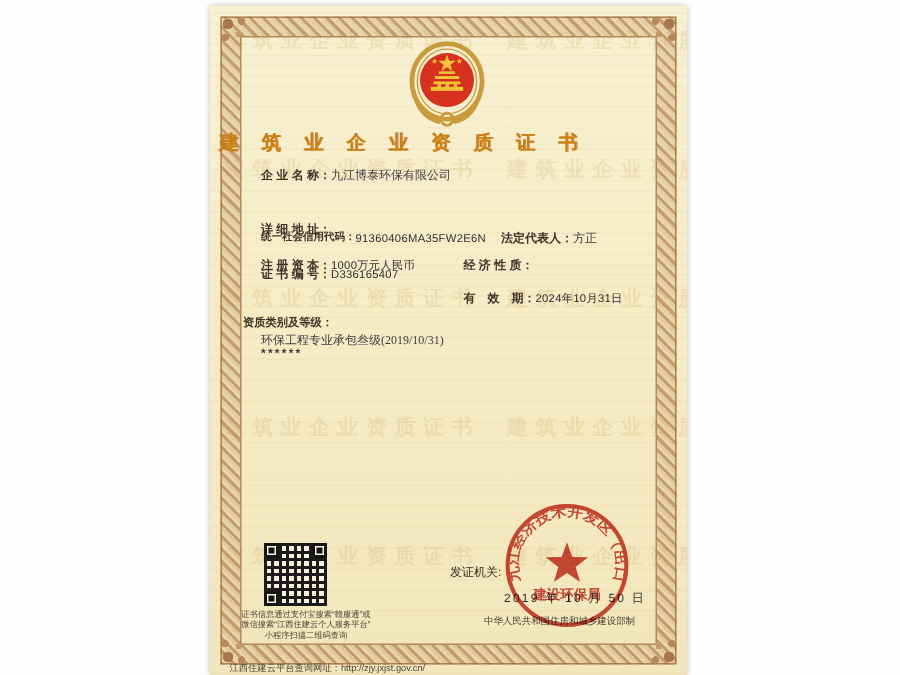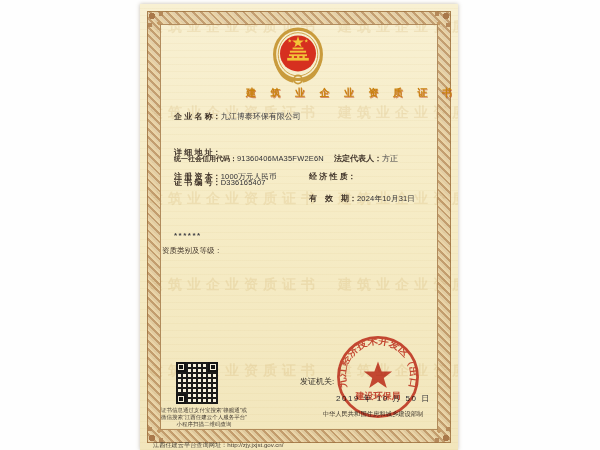--- a/index.html
+++ b/index.html
@@ -19,32 +19,32 @@
         outline:1px solid rgba(160,115,65,.85);outline-offset:-1px;}
   .lace::after{content:"";position:absolute;inset:0;border:1px solid rgba(160,115,65,.8);}
   .corner{position:absolute;width:24px;height:24px;
         background:radial-gradient(circle 3.5px at 8px 8px,#a9784a 97%,transparent),
                    radial-gradient(circle 2.5px at 17px 6px,#b5895a 97%,transparent),
                    radial-gradient(circle 2.5px at 6px 17px,#b5895a 97%,transparent),
                    radial-gradient(circle 2px at 15px 15px,#c49a66 97%,transparent);}
   .corner.tl{left:4px;top:4px;} .corner.tr{right:4px;top:4px;transform:scaleX(-1);}
   .corner.bl{left:4px;bottom:4px;transform:scaleY(-1);} .corner.br{right:4px;bottom:4px;transform:scale(-1,-1);}
   .emblem{position:absolute;left:131px;top:22px;width:54px;height:62px;}
-  .title{position:absolute;top:82px;left:0;width:100%;text-align:right;
-         font-size:10px;font-weight:bold;letter-spacing:6px;padding-left:6px;box-sizing:border-box;
+  .title{position:absolute;top:82px;left:0;width:100%;text-align:left;
+         font-size:13px;font-weight:bold;letter-spacing:6px;padding-left:6px;box-sizing:border-box;
          color:#c9820e;text-shadow:.6px .6px 0 rgba(190,60,30,.55);
          font-family:"Liberation Serif",serif;}
   .row{position:absolute;display:flex;align-items:center;margin-left:12px;}
   .lbl{font-weight:bold;color:#40342a;font-size:8px;white-space:nowrap;line-height:10px;}
   .lbl.small{font-size:7px;}
   .val{color:#3c3c42;font-size:8px;line-height:10px;font-family:Liberation Sans, sans-serif;}
   .num{font-family:"Liberation Sans",sans-serif;color:#2f2f35;font-size:7.5px;line-height:10px;letter-spacing:.2px;}
   .wrapval{width:204px;}
   .naturewrap{width:96px;line-height:9.5px;}
-  .qheading{position:absolute;left:22px;top:206px;font-size:7.5px;font-weight:normal;color:#40342a;margin-top:36px;}
+  .qheading{position:absolute;left:22px;top:206px;font-size:7.5px;font-weight:bold;color:#40342a;}
   .qgrade{position:absolute;left:34px;top:217px;font-size:8px;color:#3c3c42;font-family:"Liberation Serif",serif;}
   .qstars{position:absolute;left:34px;top:227px;font-size:8px;font-weight:bold;letter-spacing:1.5px;color:#3c3c42;}
   .qr{position:absolute;left:36px;top:358px;width:42px;height:42px;background:#f7f1dd;
       background-image:repeating-linear-gradient(90deg,#1b1b1b 0 2px,transparent 2px 5px),
                        repeating-linear-gradient(0deg,#1b1b1b 0 2px,#f7f1dd 2px 5px);}
   .finder{position:absolute;width:10px;height:10px;border:2px solid #151515;background:#f7f1dd;box-sizing:border-box;}
   .finder::before{content:"";position:absolute;left:1px;top:1px;width:4px;height:4px;background:#151515;}
   .finder.f1{left:0;top:0;} .finder.f2{right:0;top:0;} .finder.f3{left:0;bottom:0;}
   .qrcap{position:absolute;left:8px;top:403px;width:112px;text-align:center;
          font-size:5.5px;line-height:7px;color:#4a4238;}
@@ -122,20 +122,21 @@
     <div class="row" style="left:22px;top:174px">
       <span class="lbl">证 书 编 号：</span>
       <span class="num">D336165407</span>
     </div>
     <div class="row" style="left:157px;top:190px">
       <span class="lbl">有　效　期：</span>
       <span class="num">2024年10月31日</span>
     </div>
 
     <div class="qheading">资质类别及等级：</div>
+    <div class="qgrade">环保工程专业承包叁级(2019/10/31)</div>
     <div class="qstars">******</div>
 
     <div class="qr">
       <div class="finder f1"></div>
       <div class="finder f2"></div>
       <div class="finder f3"></div>
     </div>
     <div class="qrcap">
       <div>证书信息通过支付宝搜索“赣服通”或</div>
       <div>微信搜索“江西住建云个人服务平台”</div>

